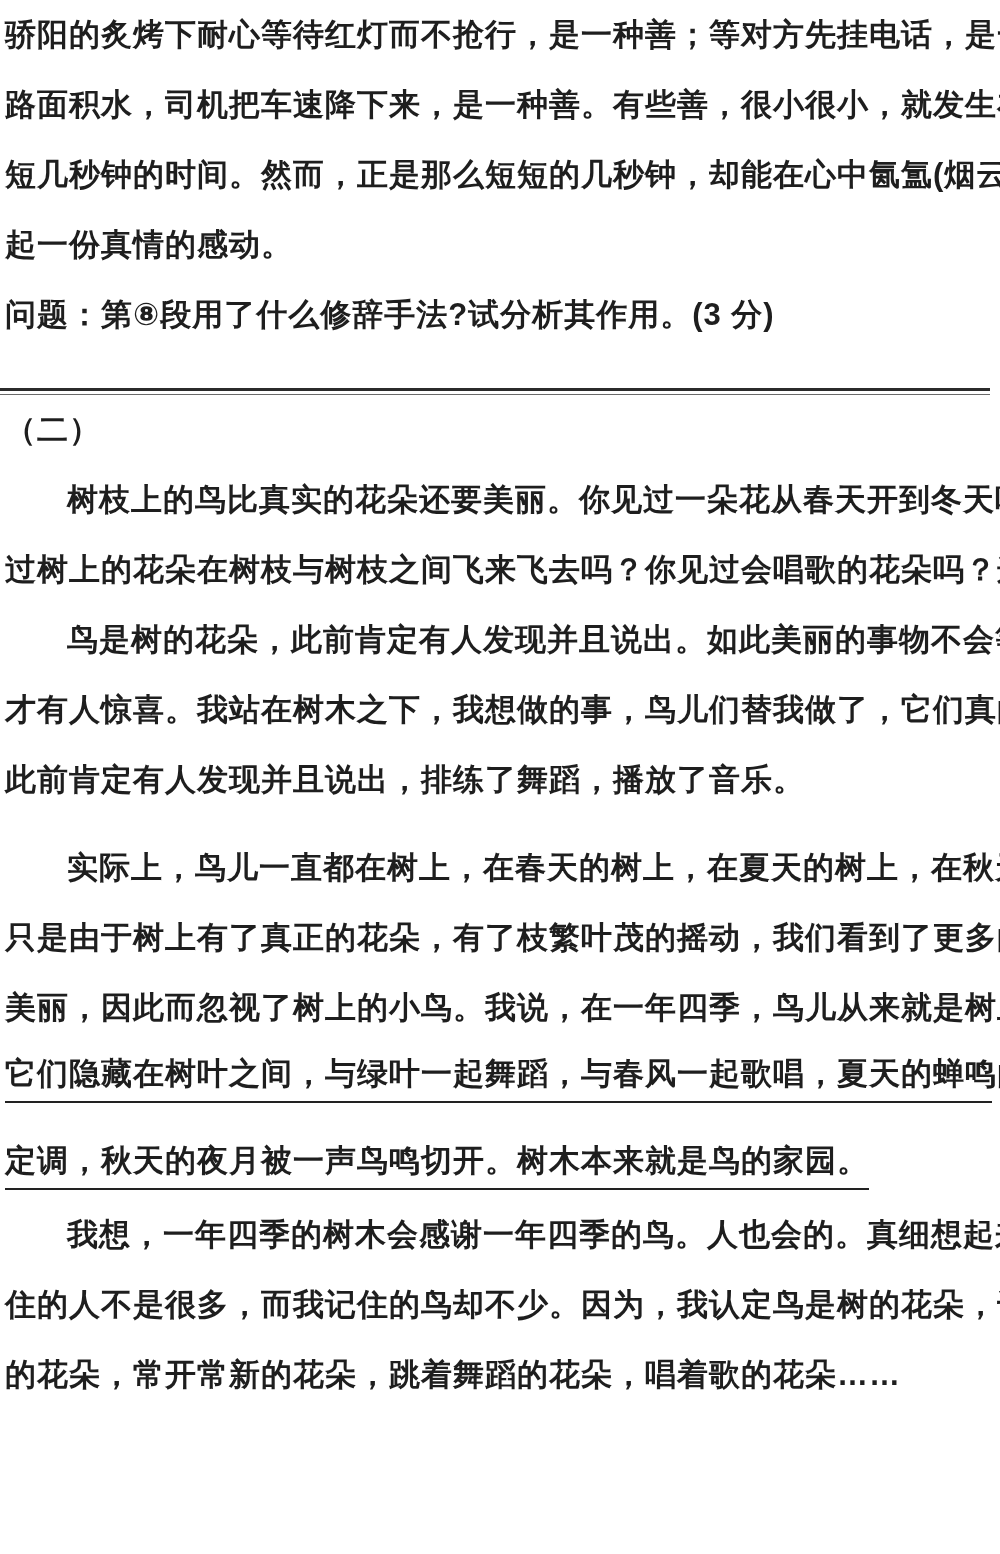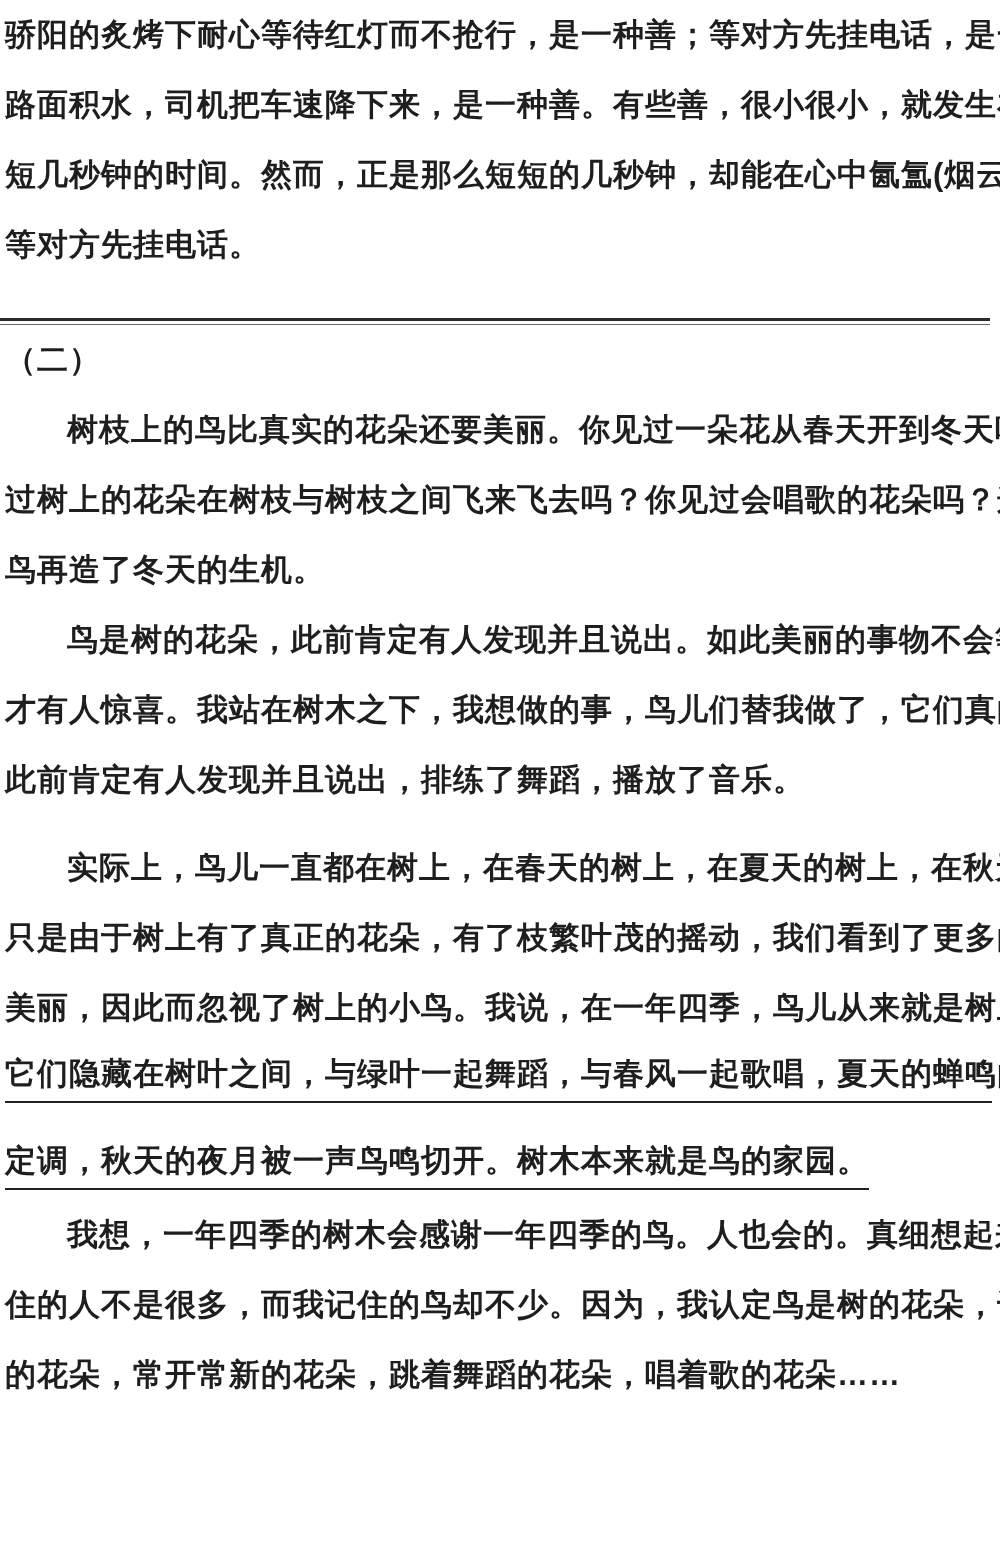--- a/index.html
+++ b/index.html
@@ -50,31 +50,31 @@
   }
 </style>
 </head>
 <body>
 
 <div class="page">
 
   <div class="line">骄阳的炙烤下耐心等待红灯而不抢行，是一种善；等对方先挂电话，是一种善；</div>
   <div class="line">路面积水，司机把车速降下来，是一种善。有些善，很小很小，就发生在身边短</div>
   <div class="line">短几秒钟的时间。然而，正是那么短短的几秒钟，却能在心中氤氲(烟云弥漫)</div>
-  <div class="line">等对方先挂电话。</div>
+  <div class="line">起一份真情的感动。</div>
 
+  <div class="line">问题：第⑧段用了什么修辞手法?试分析其作用。(3 分)</div>
 
   <div class="rule"></div>
 
 
   <div class="line">（二）</div>
 
   <div class="line indent">树枝上的鸟比真实的花朵还要美丽。你见过一朵花从春天开到冬天吗？你见</div>
   <div class="line">过树上的花朵在树枝与树枝之间飞来飞去吗？你见过会唱歌的花朵吗？这是一</div>
-  <div class="line">鸟再造了冬天的生机。</div>
   <div class="line indent">鸟是树的花朵，此前肯定有人发现并且说出。如此美丽的事物不会等到今天</div>
   <div class="line">才有人惊喜。我站在树木之下，我想做的事，鸟儿们替我做了，它们真的在冬天</div>
   <div class="line">此前肯定有人发现并且说出，排练了舞蹈，播放了音乐。</div>
   <div class="line indent para-gap-sm">实际上，鸟儿一直都在树上，在春天的树上，在夏天的树上，在秋天的树上。</div>
   <div class="line">只是由于树上有了真正的花朵，有了枝繁叶茂的摇动，我们看到了更多的生命的</div>
   <div class="line">美丽，因此而忽视了树上的小鸟。我说，在一年四季，鸟儿从来就是树上的花朵。</div>
   <div class="line u-full">
     <span class="u">它们隐藏在树叶之间，与绿叶一起舞蹈，与春风一起歌唱，夏天的蝉鸣由一只鸟</span>
   </div>
   <div class="line u-part">

